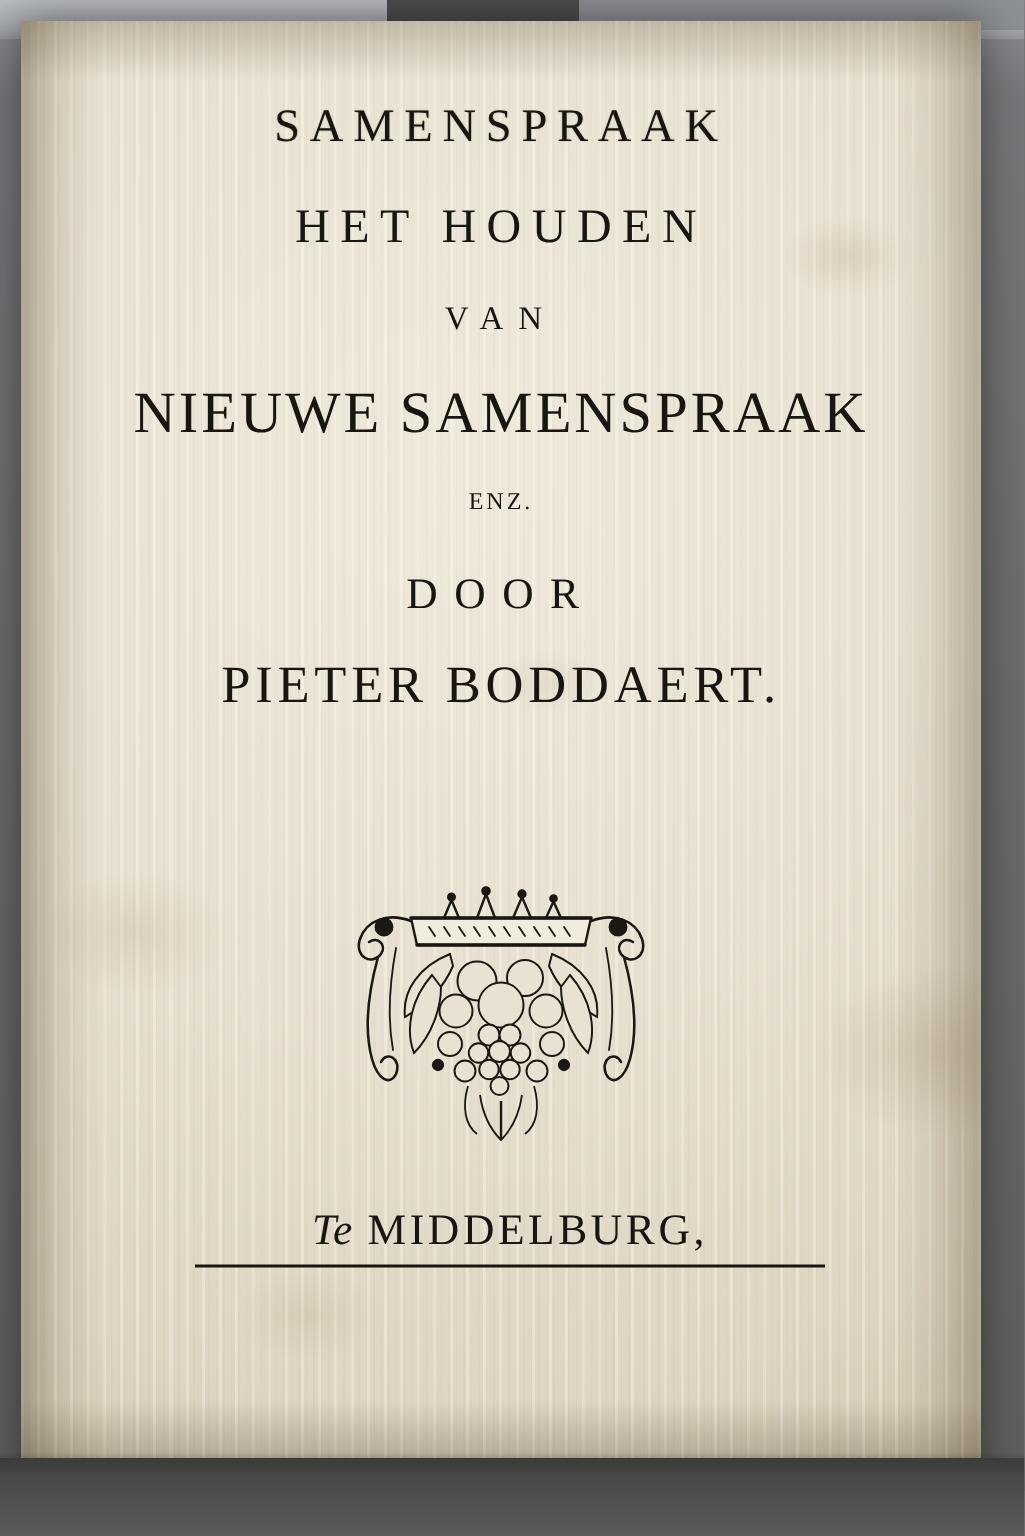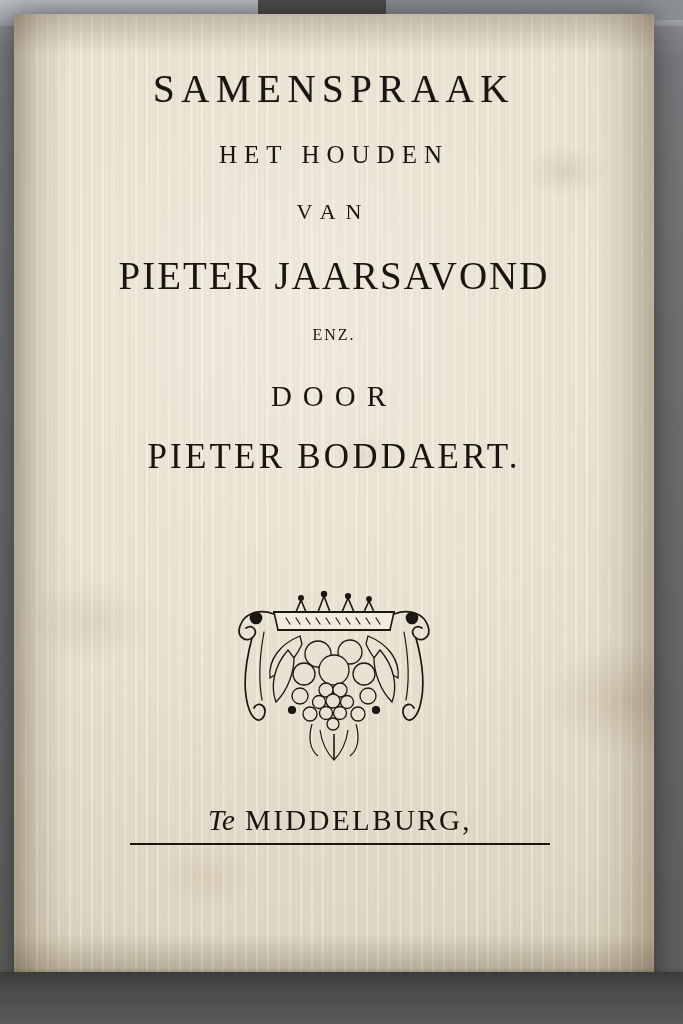--- a/index.html
+++ b/index.html
@@ -137,32 +137,32 @@
     color: #17140f;
     z-index: 3;
   }
   .line {
     display: block;
     white-space: nowrap;
     font-family: "Liberation Serif", serif;
     color: #191510;
   }
   .l-main {
-    font-size: 39px;
+    font-size: 31px;
     letter-spacing: 6.5px;
     margin: 10px 0 0 0;
     text-shadow: 0 0 1px rgba(30,25,18,0.35);
   }
   .l-over {
     font-size: 22px;
     letter-spacing: 10px;
     margin-top: 36px;
   }
   .l-het {
-    font-size: 25px;
+    font-size: 32px;
     letter-spacing: 7px;
     margin-top: 30px;
   }
   .l-van {
     font-size: 22px;
     letter-spacing: 10px;
     margin-top: 30px;
   }
   .l-nieuwe {
     font-size: 39px;
@@ -245,21 +245,21 @@
   <div class="top-band-dark2"></div>
 
   <div class="page">
     <div class="fibers"></div>
     <div class="stains"></div>
 
     <div class="titleblock">
       <span class="line l-main">SAMENSPRAAK</span>
       <span class="line l-het">HET HOUDEN</span>
       <span class="line l-van">VAN</span>
-      <span class="line l-nieuwe">PIETER JAARSAVOND</span>
+      <span class="line l-nieuwe">NIEUWE SAMENSPRAAK</span>
       <span class="line l-enz">ENZ.</span>
       <span class="line l-door">DOOR</span>
       <span class="line l-author">PIETER BODDAERT.</span>
     </div>
 
     <div class="ornament">
       <svg viewBox="0 0 268 190" xmlns="http://www.w3.org/2000/svg">
         <g fill="none" stroke="#1b1712" stroke-width="1.6" stroke-linecap="round">
 
           <path d="M74 38 L194 38 L190 56 L78 56 Z" fill="#f2ecdf"></path>

